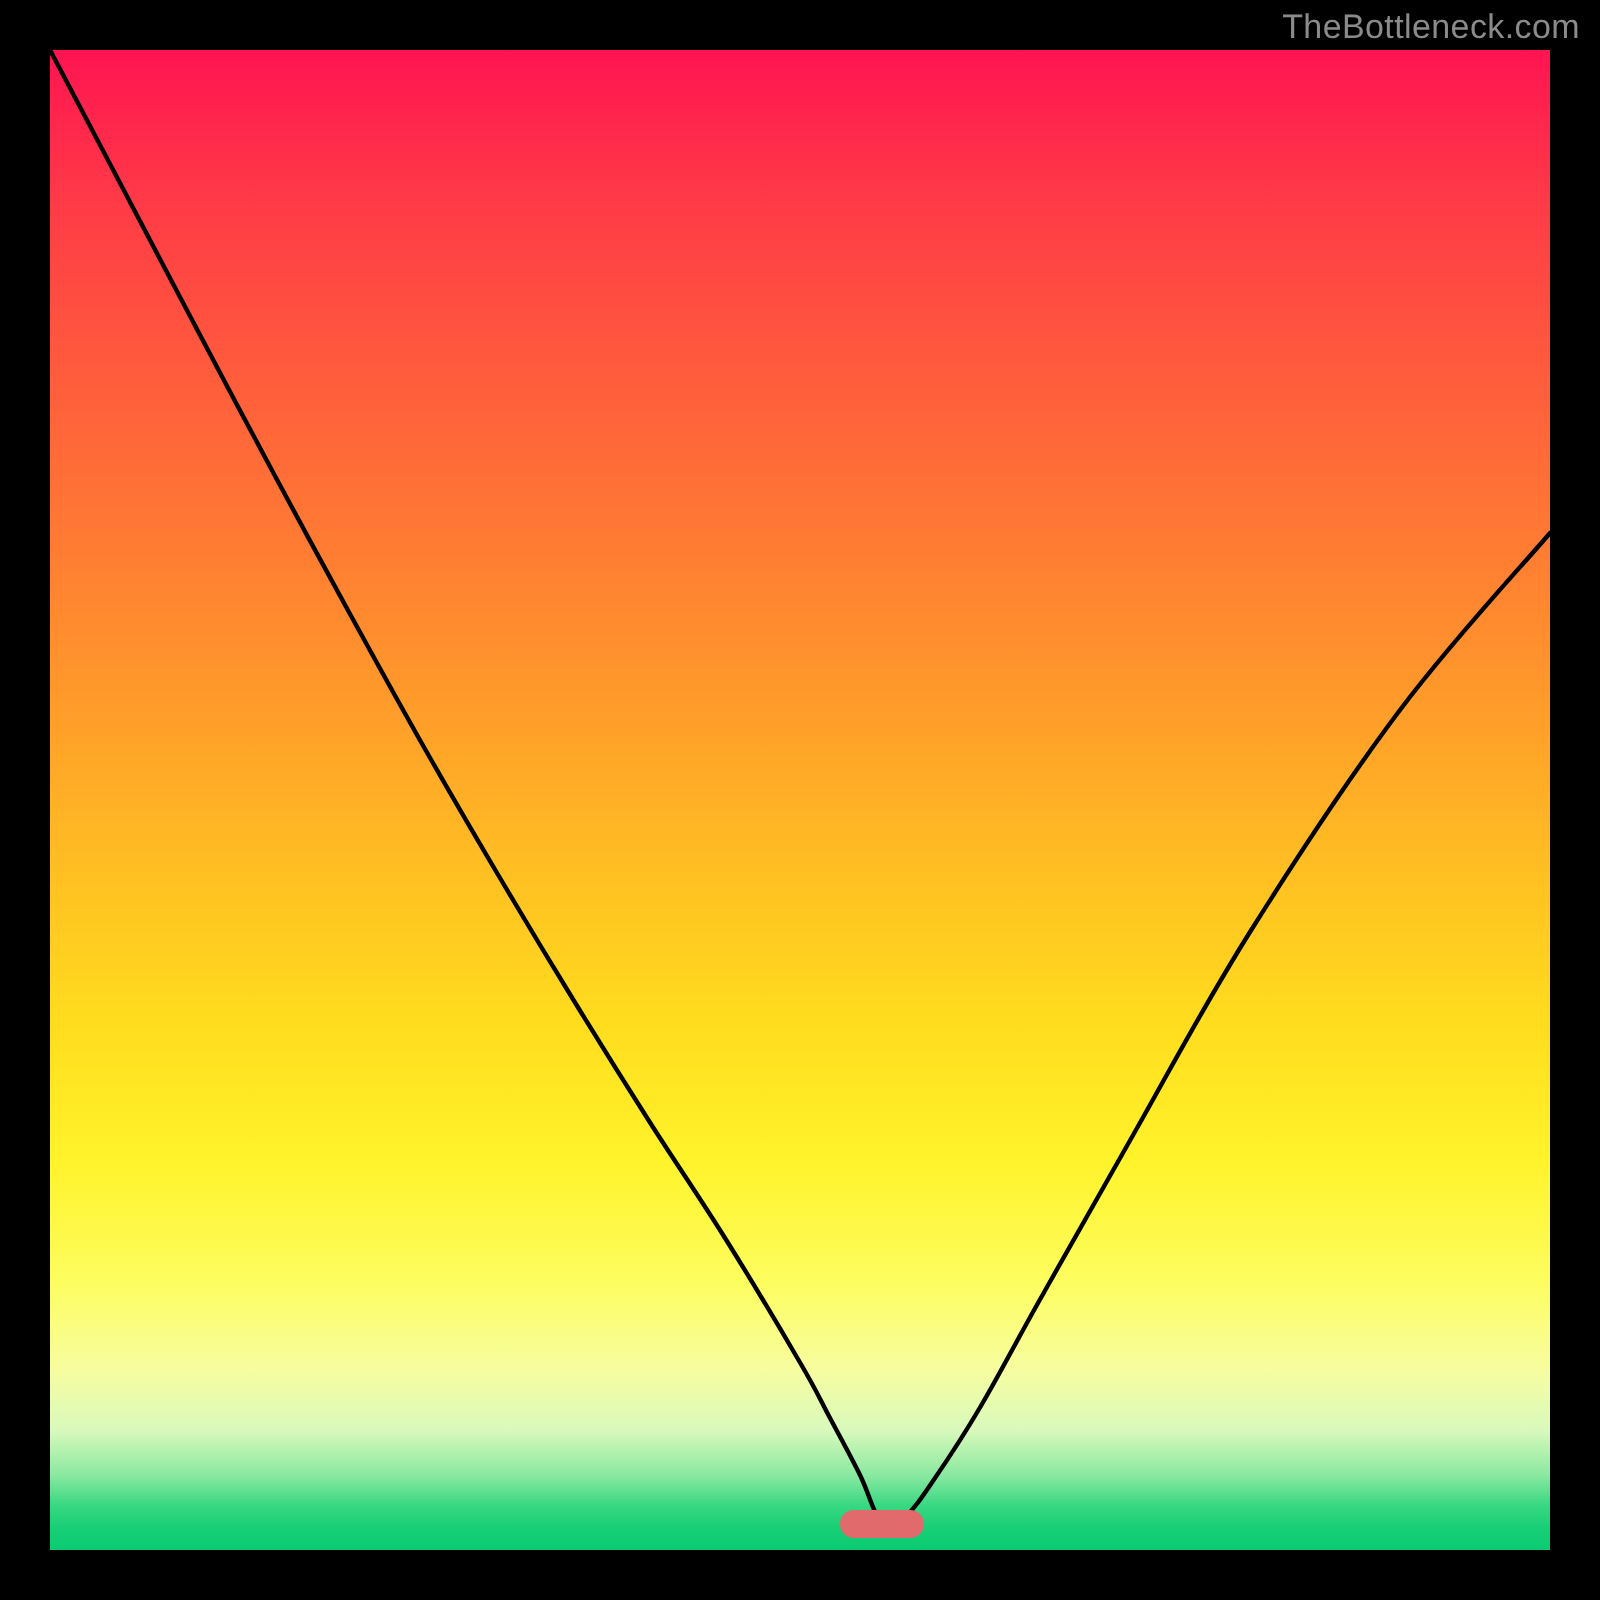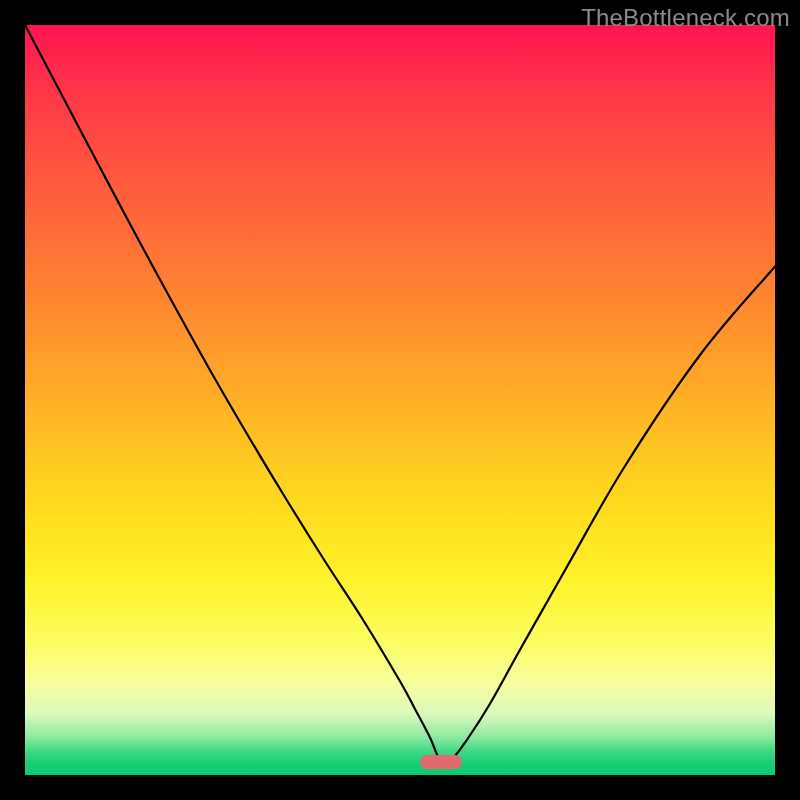--- a/index.html
+++ b/index.html
@@ -55,21 +55,21 @@
     height: 14px;
     border-radius: 7px;
     background: #e16a6d;
     transform: translate(-50%, -50%);
   }
   .watermark {
     position: absolute;
     top: 4px;
     right: 10px;
     color: #8b8b8b;
-    font-size: 24px;
+    font-size: 17px;
     letter-spacing: 0.2px;
     font-weight: 400;
   }
 </style>
 </head>
 <body>
 
 <div class="frame">
 
   <div class="plot-area">

